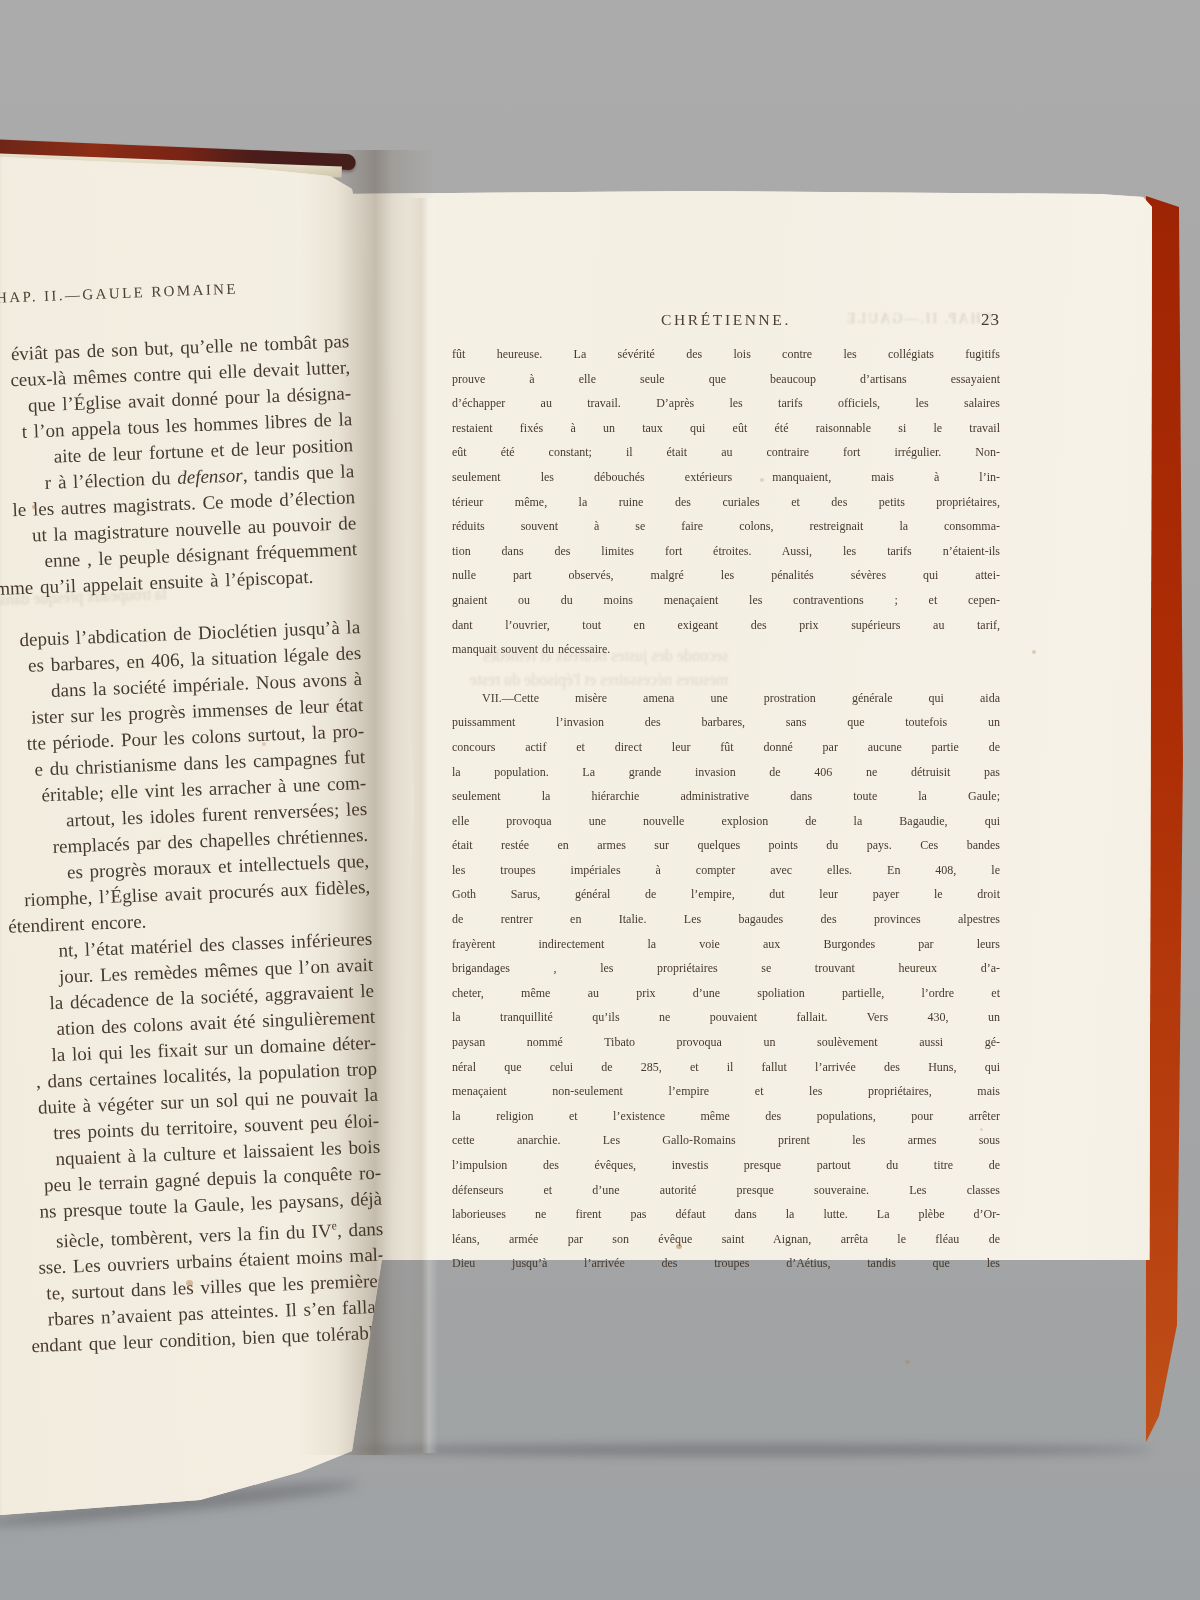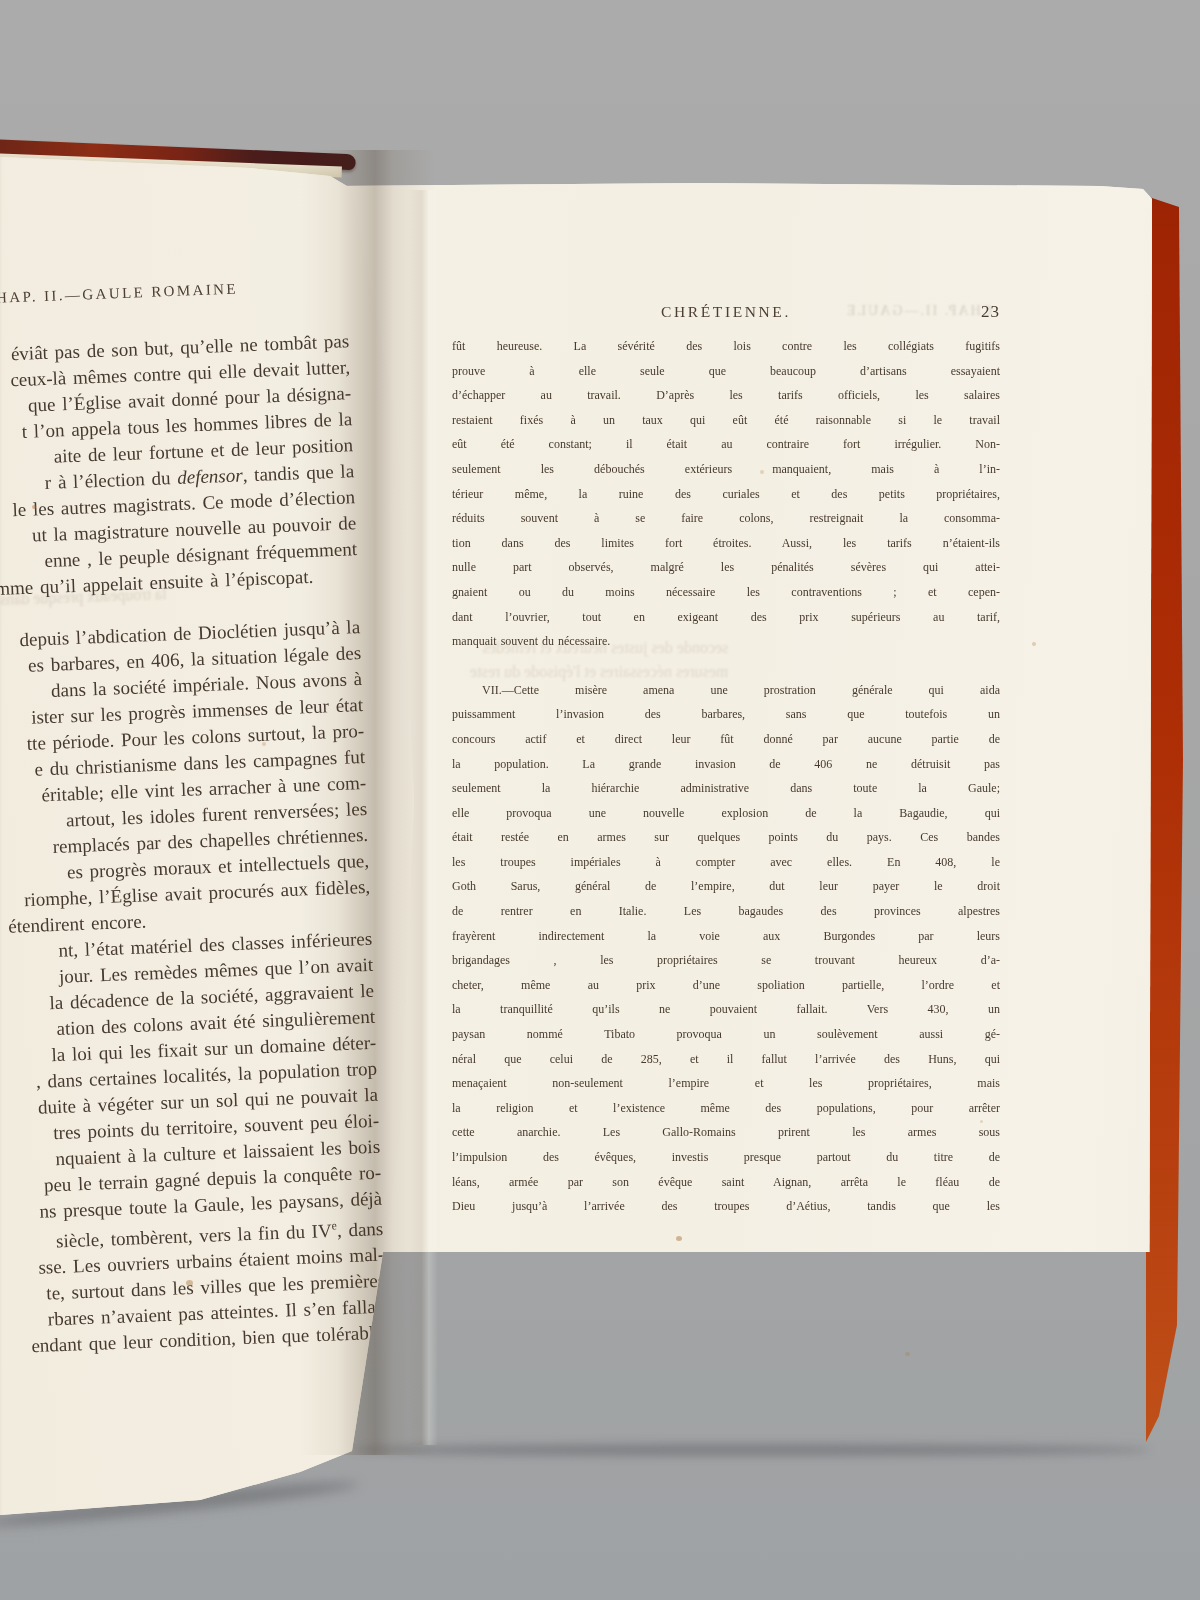--- a/index.html
+++ b/index.html
@@ -26,21 +26,21 @@
   #fore-edge{
     left:0;top:0;width:1200px;height:1600px;
     clip-path:polygon(1146px 196px,1179px 207px,1183px 760px,1177px 1325px,1159px 1416px,1146px 1442px);
     background:linear-gradient(180deg,#8e1d02 0%,#a22604 18%,#ad2d05 45%,#b84110 75%,#c2561c 96%);
   }
   #shadow-right{left:350px;top:1444px;width:800px;height:12px;background:rgba(40,40,45,.28);filter:blur(5px);border-radius:50%;}
   #shadow-left{left:-20px;top:1496px;width:380px;height:16px;background:rgba(40,40,45,.30);filter:blur(6px);border-radius:50%;transform:rotate(-6deg);}
 
   
   #right-page{
-    left:0;top:0;width:1200px;height:1252px;
+    left:0;top:8px;width:1200px;height:1252px;
     clip-path:polygon(336px 186px,700px 183px,1100px 186px,1143px 189px,1152px 199px,1149px 1443px,1040px 1451px,600px 1449px,344px 1445px);
     background:
       linear-gradient(93deg,#d9d0ba 0%,#e7e0ce 4%,#f0eadc 9%,#f5f0e4 22%,#f4efe3 60%,#f6f2e8 90%,#f3eee2 100%),
       #f4efe3;
     box-shadow:inset 0 3px 4px -2px rgba(110,100,80,.55);
   }
   #rp-crease{left:408px;top:190px;width:30px;height:1255px;
     background:linear-gradient(90deg,rgba(120,100,70,0) 0,rgba(120,100,70,.10) 45%,rgba(255,255,250,.25) 70%,rgba(120,100,70,0) 100%);}
   #rp-head{left:452px;top:302px;width:548px;height:22px;display:flex;align-items:baseline;}
   .runhead{
@@ -129,21 +129,21 @@
         <div class="line"><span>fût heureuse. La sévérité des lois contre les collégiats fugitifs</span></div>
         <div class="line"><span>prouve à elle seule que beaucoup d’artisans essayaient</span></div>
         <div class="line"><span>d’échapper au travail. D’après les tarifs officiels, les salaires</span></div>
         <div class="line"><span>restaient fixés à un taux qui eût été raisonnable si le travail</span></div>
         <div class="line"><span>eût été constant; il était au contraire fort irrégulier. Non-</span></div>
         <div class="line"><span>seulement les débouchés extérieurs manquaient, mais à l’in-</span></div>
         <div class="line"><span>térieur même, la ruine des curiales et des petits propriétaires,</span></div>
         <div class="line"><span>réduits souvent à se faire colons, restreignait la consomma-</span></div>
         <div class="line"><span>tion dans des limites fort étroites. Aussi, les tarifs n’étaient-ils</span></div>
         <div class="line"><span>nulle part observés, malgré les pénalités sévères qui attei-</span></div>
-        <div class="line"><span>gnaient ou du moins nécessaire les contraventions ; et cepen-</span></div>
+        <div class="line"><span>gnaient ou du moins menaçaient les contraventions ; et cepen-</span></div>
         <div class="line"><span>dant l’ouvrier, tout en exigeant des prix supérieurs au tarif,</span></div>
         <div class="line end"><span>manquait souvent du nécessaire.</span></div>
       </div>
       <div class="para gap-lg indent">
         <div class="line"><span>VII.—Cette misère amena une prostration générale qui aida</span></div>
         <div class="line"><span>puissamment l’invasion des barbares, sans que toutefois un</span></div>
         <div class="line"><span>concours actif et direct leur fût donné par aucune partie de</span></div>
         <div class="line"><span>la population. La grande invasion de 406 ne détruisit pas</span></div>
         <div class="line"><span>seulement la hiérarchie administrative dans toute la Gaule;</span></div>
         <div class="line"><span>elle provoqua une nouvelle explosion de la Bagaudie, qui</span></div>
@@ -154,20 +154,22 @@
         <div class="line"><span>frayèrent indirectement la voie aux Burgondes par leurs</span></div>
         <div class="line"><span>brigandages , les propriétaires se trouvant heureux d’a-</span></div>
         <div class="line"><span>cheter, même au prix d’une spoliation partielle, l’ordre et</span></div>
         <div class="line"><span>la tranquillité qu’ils ne pouvaient fallait. Vers 430, un</span></div>
         <div class="line"><span>paysan nommé Tibato provoqua un soulèvement aussi gé-</span></div>
         <div class="line"><span>néral que celui de 285, et il fallut l’arrivée des Huns, qui</span></div>
         <div class="line"><span>menaçaient non-seulement l’empire et les propriétaires, mais</span></div>
         <div class="line"><span>la religion et l’existence même des populations, pour arrêter</span></div>
         <div class="line"><span>cette anarchie. Les Gallo-Romains prirent les armes sous</span></div>
         <div class="line"><span>l’impulsion des évêques, investis presque partout du titre de</span></div>
+        <div class="line"><span>défenseurs et d’une autorité presque souveraine. Les classes</span></div>
+        <div class="line"><span>laborieuses ne firent pas défaut dans la lutte. La plèbe d’Or-</span></div>
         <div class="line"><span>léans, armée par son évêque saint Aignan, arrêta le fléau de</span></div>
         <div class="line"><span>Dieu jusqu’à l’arrivée des troupes d’Aétius, tandis que les</span></div>
       </div>
     </div>
 
   <div class="abs spot" style="left:676px;top:1236px;width:6px;height:5px;background:rgba(164,110,50,.45);"></div>
   <div class="abs spot" style="left:1032px;top:642px;width:4px;height:4px;background:rgba(170,120,60,.32);"></div>
   <div class="abs spot" style="left:905px;top:1352px;width:5px;height:4px;background:rgba(170,120,60,.28);"></div>
   <div class="abs spot" style="left:760px;top:470px;width:4px;height:4px;background:rgba(175,120,60,.25);"></div>
   <div class="abs spot" style="left:980px;top:1120px;width:3px;height:3px;background:rgba(170,120,60,.25);"></div>

